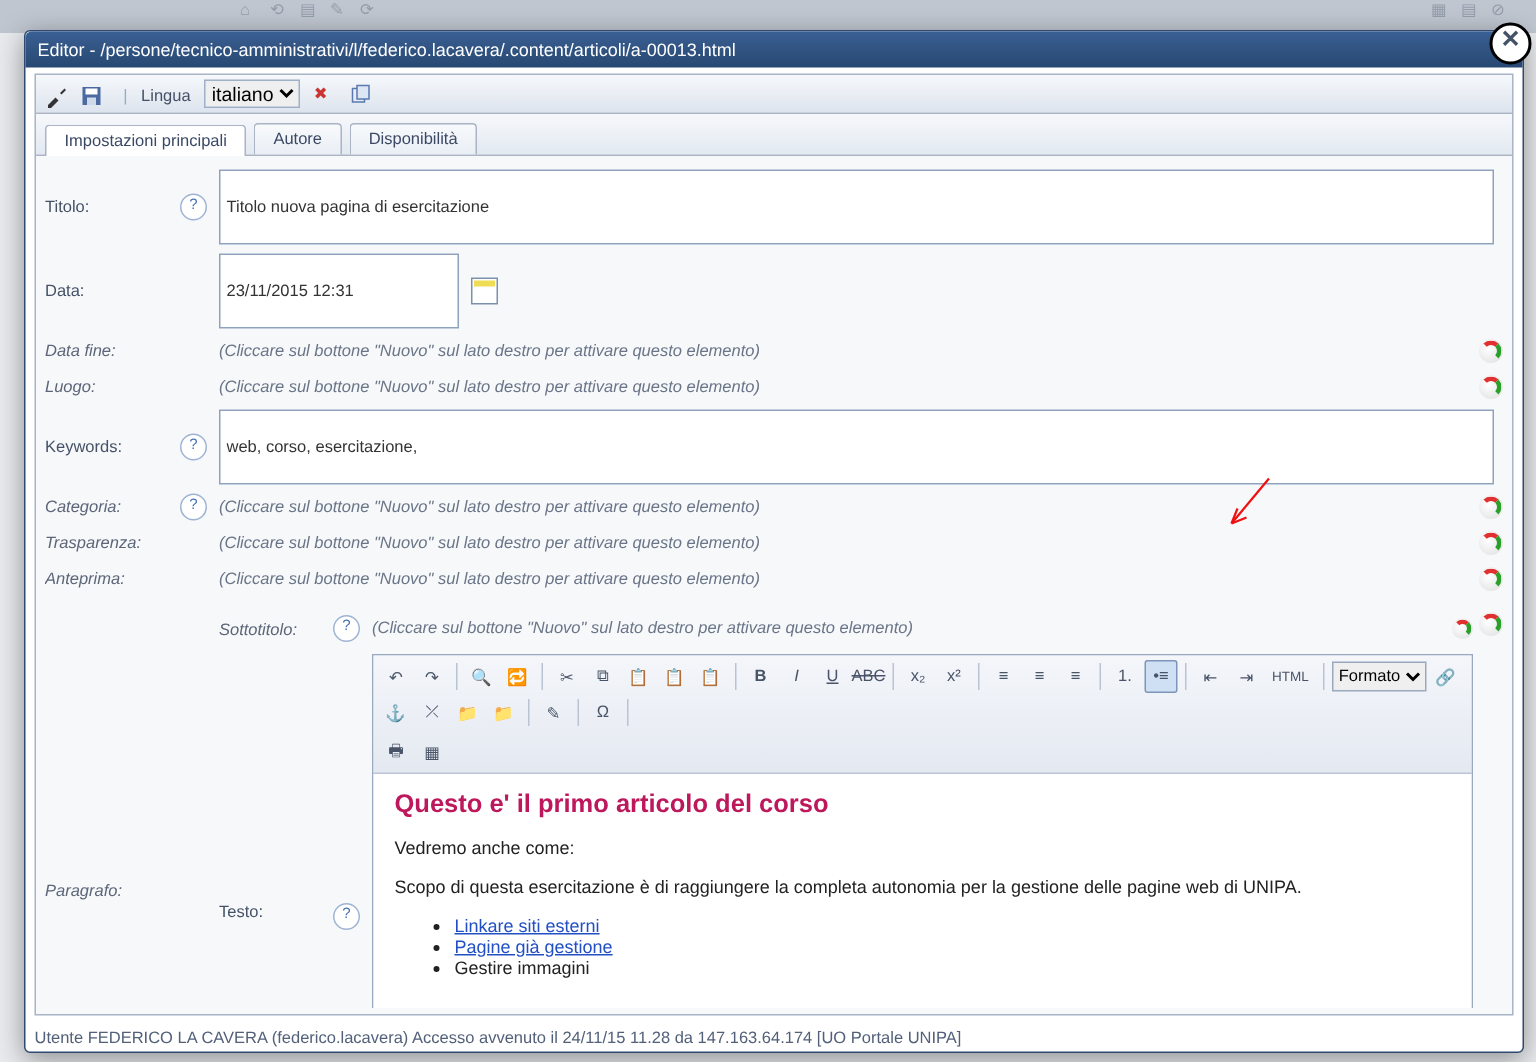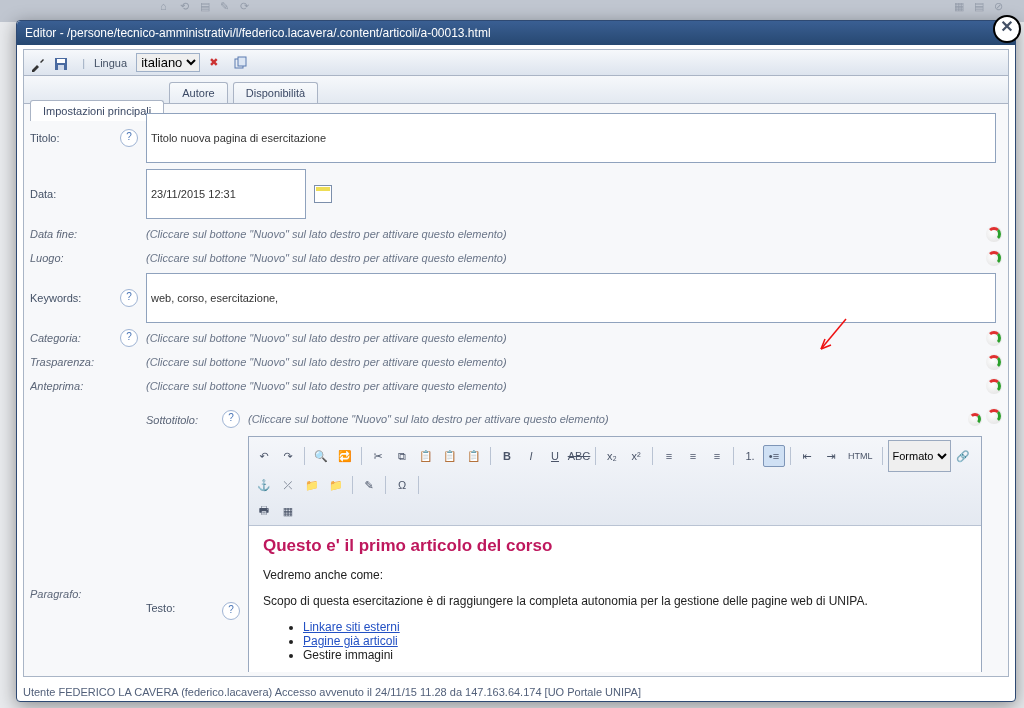--- a/index.html
+++ b/index.html
@@ -7,21 +7,21 @@
   .bg-toolbar span, .bg-right span{display:inline-block;width:20px;height:18px;opacity:.35}
   .bg-right{position:absolute;top:0;right:10px}
   .dialog{position:absolute;left:16px;top:20px;right:8px;bottom:6px;background:#fff;border:1px solid #2e4972;border-radius:4px;box-shadow:0 4px 18px rgba(0,0,0,.4)}
   .dlg-title{background:linear-gradient(#3a5f93,#274871);color:#fff;font-weight:normal;padding:5px 8px;font-size:12px;border-radius:4px 4px 0 0}
   .close-x{position:absolute;right:-6px;top:-6px;width:24px;height:24px;border-radius:50%;background:#fff;border:2px solid #000;font-weight:bold;font-size:16px;text-align:center;line-height:20px;cursor:pointer}
   .inner{position:absolute;left:6px;right:6px;top:28px;bottom:24px;border:1px solid #a9b5c6;background:#f7f8fa}
   .toolbar2{background:linear-gradient(#f6f8fb,#dde4ee);border-bottom:1px solid #aab4c5;padding:3px 6px}
   .toolbar2 .ico{display:inline-block;width:16px;height:16px;vertical-align:middle;margin-right:4px}
   .tabbar{padding:6px 6px 0;background:linear-gradient(#f6f8fb,#e3e9f1);border-bottom:1px solid #aab4c5}
   .tab{display:inline-block;padding:4px 12px;border:1px solid #aab4c5;border-bottom:none;background:linear-gradient(#f8fafc,#e9eef5);border-radius:3px 3px 0 0;margin-right:2px;color:#3b4965;cursor:pointer}
-  .tab.active{background:#fff;position:relative;top:18px}
+  .tab.active{background:#fff;position:relative;top:1px}
   .form-area{position:absolute;left:6px;right:6px;top:60px;bottom:4px;overflow:hidden}
   .row{display:flex;align-items:center;padding:3px 0}
   .lbl{width:82px;flex:none;color:#445166;font-style:normal}
   .lbl.it{font-style:italic;color:#5c6678}
   .help{width:16px;height:16px;border:1px solid #9fb4d4;border-radius:50%;color:#4a75b6;text-align:center;line-height:14px;font-size:10px;margin:0 8px;flex:none;background:#fff;cursor:pointer}
   .help.sp{visibility:hidden}
   input.txt{border:1px solid #8fa2bd;padding:18px 4px;font-size:11px;color:#333;background:#fff}
   .txt.full{flex:1;margin-right:6px}
   .txt.date{width:150px}
   .cal{width:16px;height:16px;margin-left:8px;display:inline-block;background:#fff;border:1px solid #7c8fab;position:relative}
@@ -31,21 +31,21 @@
   .rswirl::after{content:"";position:absolute;inset:1px;border:3px solid transparent;border-top-color:#e03030;border-right-color:#2aa02a;border-radius:50%}
   .rswirl.small{width:14px;height:14px}
   .para-block{display:flex;align-items:flex-start;margin-top:6px}
   .para-block .lbl{padding-top:2px}
   .subrow{display:flex;align-items:center;padding:2px 0}
   .rte-wrap{border:1px solid #9aa9bf;background:#eef1f6;margin-top:4px}
   .rte-tb{border-bottom:1px solid #b9c3d3;padding:3px 4px;background:linear-gradient(#f4f6fa,#e4e9f1);display:flex;flex-wrap:wrap;align-items:center;gap:2px}
   .rbtn{width:20px;height:20px;border:1px solid transparent;display:inline-flex;align-items:center;justify-content:center;font-size:11px;color:#4a5468;cursor:pointer;border-radius:2px}
   .rbtn.on{border-color:#7e95b7;background:#cfe0f4}
   .sep{width:1px;height:18px;background:#b9c3d3;margin:0 3px}
-  .fmt-sel{font-size:11px;border:1px solid #9aa9bf;height:32px}
+  .fmt-sel{font-size:11px;border:1px solid #9aa9bf;height:20px}
   .rte-body{background:#fff;min-height:300px;padding:10px 14px;font-size:12px;color:#222;overflow:auto}
   .rte-body h2{font-size:17px;margin:0 0 10px;color:#be185d}
   .rte-body a{color:#2250c4;}
   .red-arrow{position:absolute;right:164px;top:296px;pointer-events:none}
   .footer{position:absolute;left:6px;right:6px;bottom:3px;color:#52607a;font-size:11px}
   select.lang{font-size:13px;border:1px solid #9fb0c8}
   .sect-col{flex:1;display:flex;flex-direction:column}
   svg.ico16{width:16px;height:16px;vertical-align:middle}
   .rswirl-stack{display:flex;flex-direction:column;gap:4px;margin-left:4px}
 </style>
@@ -228,21 +228,21 @@
                   <div style="flex-basis:100%;height:0"></div>
                   <span class="rbtn">🖶</span>
                   <span class="rbtn">▦</span>
                 </div>
                 <div class="rte-body" style="height:290px">
                   <h2>Questo e' il primo articolo del corso</h2>
                   <p>Vedremo anche come:</p>
                   <p>Scopo di questa esercitazione è di raggiungere la completa autonomia per la gestione delle pagine web di UNIPA.</p>
                   <ul>
                     <li><a href="#">Linkare siti esterni</a></li>
-                    <li><a href="#">Pagine già articoli</a></li>
+                    <li><a href="#">Pagine già gestione</a></li>
                     <li>Gestire immagini</li>
                   </ul>
                 </div>
 
               </div>
             </div>
           </div>
 
         </div>
 

